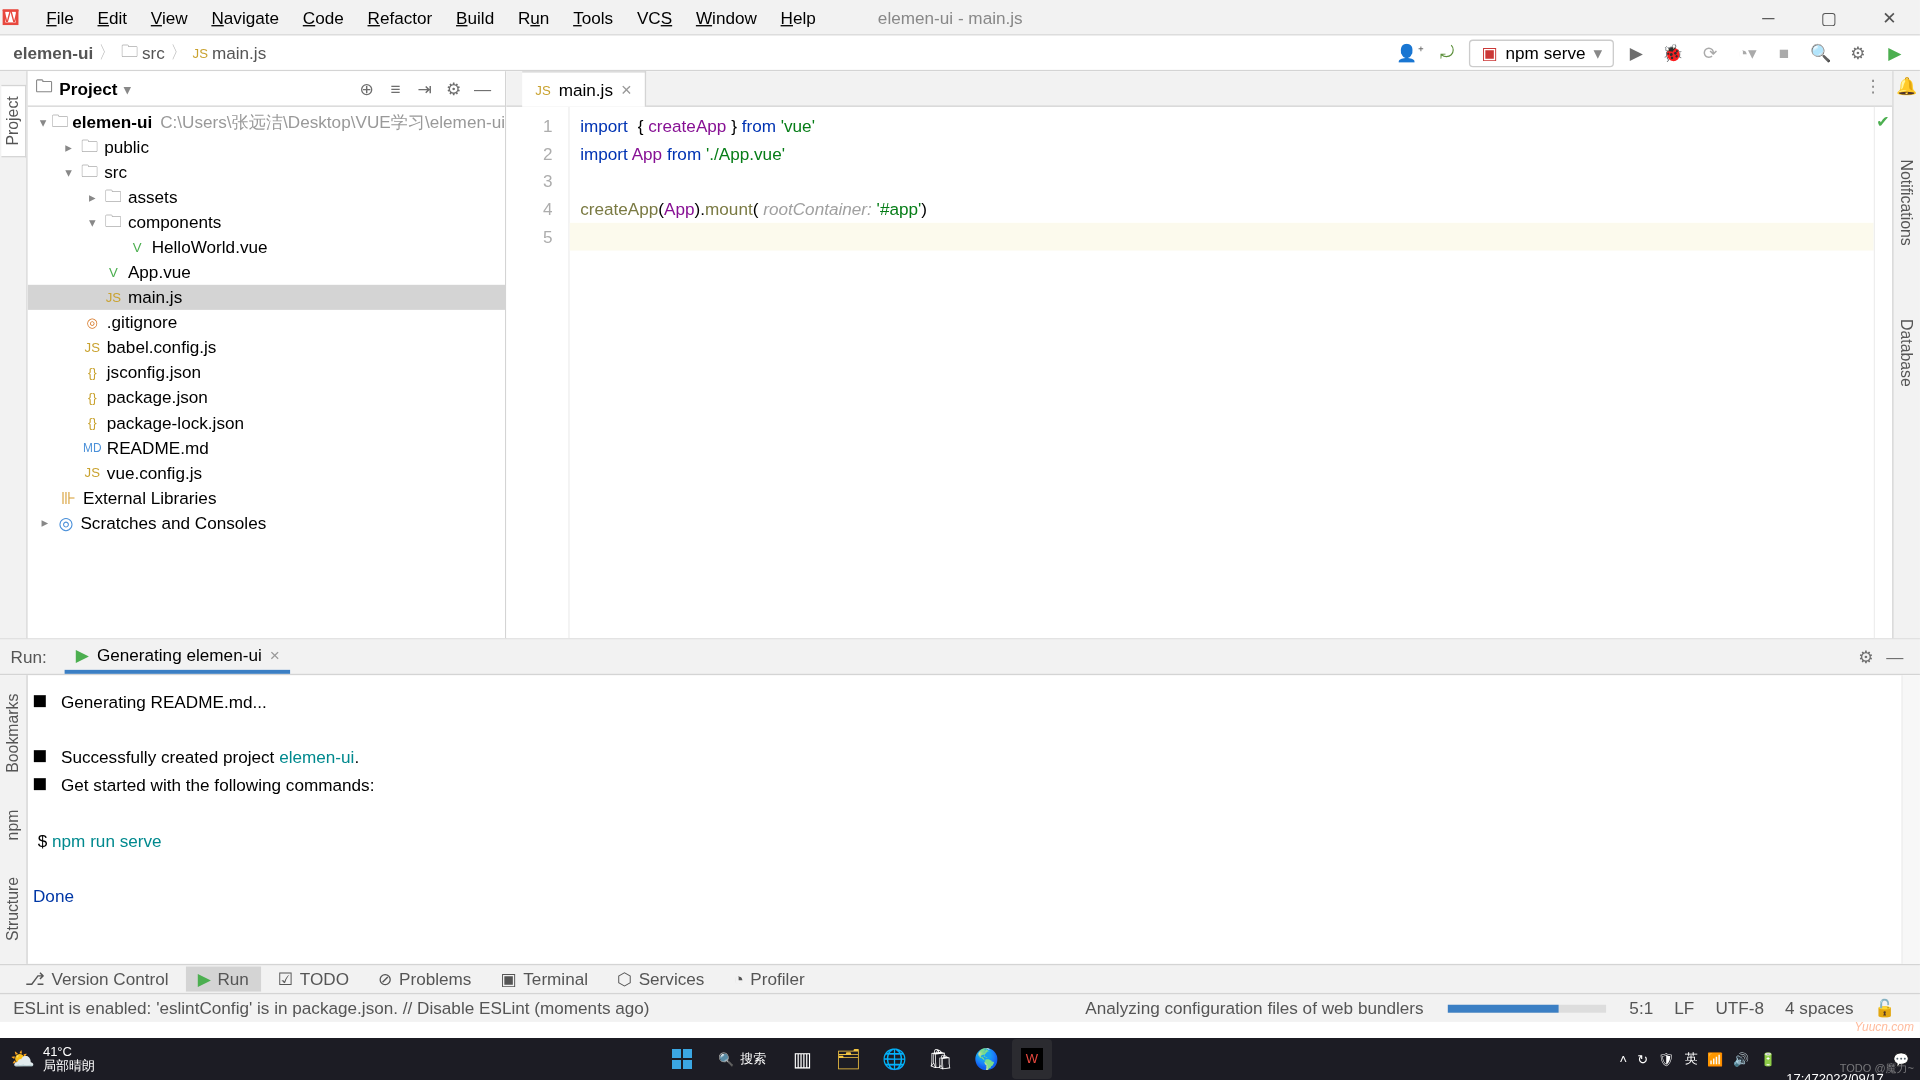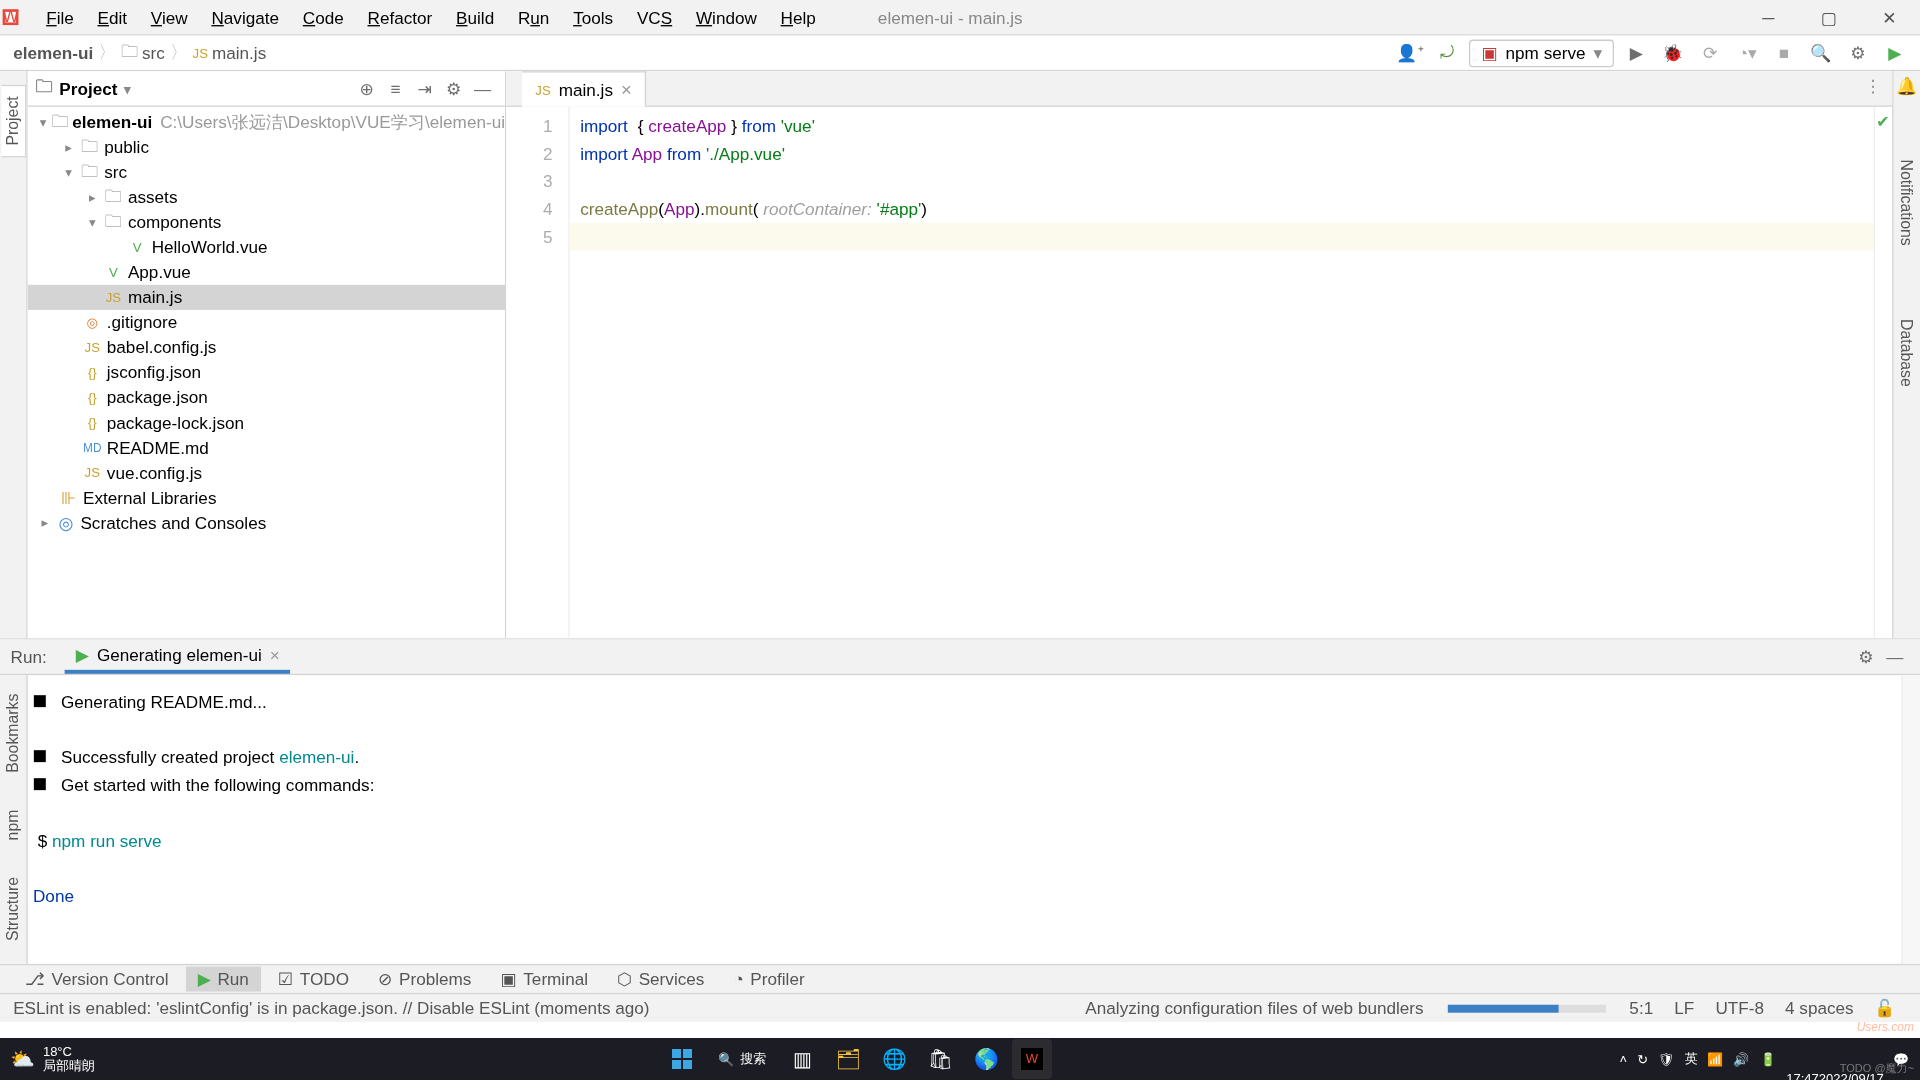--- a/index.html
+++ b/index.html
@@ -392,27 +392,27 @@
       </div>
   <div class="cell">5:1</div>
   <div class="cell">LF</div>
   <div class="cell">UTF-8</div>
   <div class="cell">4 spaces</div>
   <div class="cell">🔓</div>
 </div>
 
 </div>
 
-<div class="watermark">Users.com</div>
+<div class="watermark">Yuucn.com</div>
 
 <div class="taskbar">
   <div class="weather">
     <span class="weather-icon">⛅</span>
     <div class="weather-text">
-      <span>18°C</span>
+      <span>41°C</span>
       <span>局部晴朗</span>
     </div>
   </div>
   <div class="center">
     <div class="tb-icon">
       <svg width="22" height="22" viewBox="0 0 22 22">
           <rect x="1" y="1" width="9" height="9" fill="#3ba7e3"></rect>
           <rect x="12" y="1" width="9" height="9" fill="#3ba7e3"></rect>
           <rect x="1" y="12" width="9" height="9" fill="#3ba7e3"></rect>
           <rect x="12" y="12" width="9" height="9" fill="#3ba7e3"></rect>

